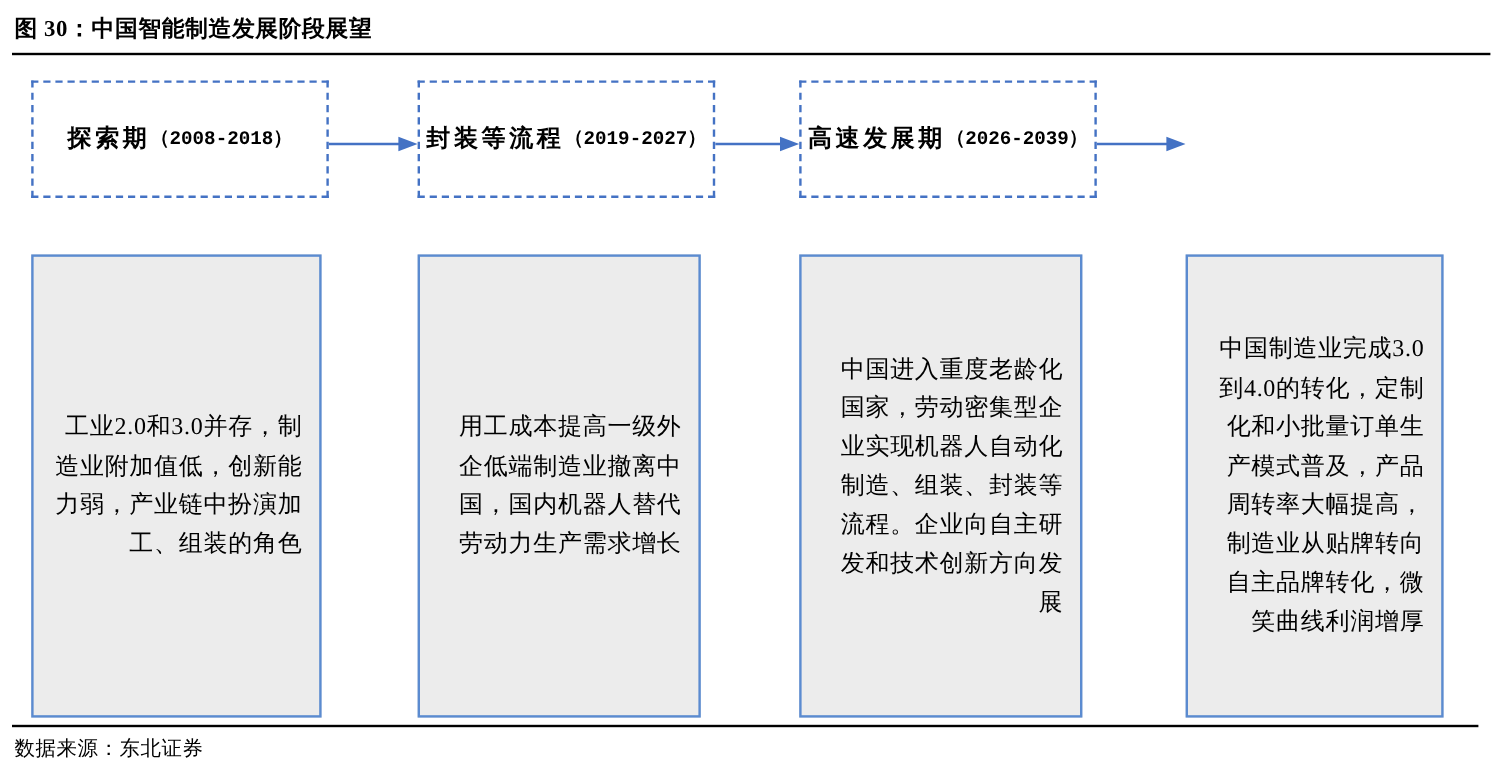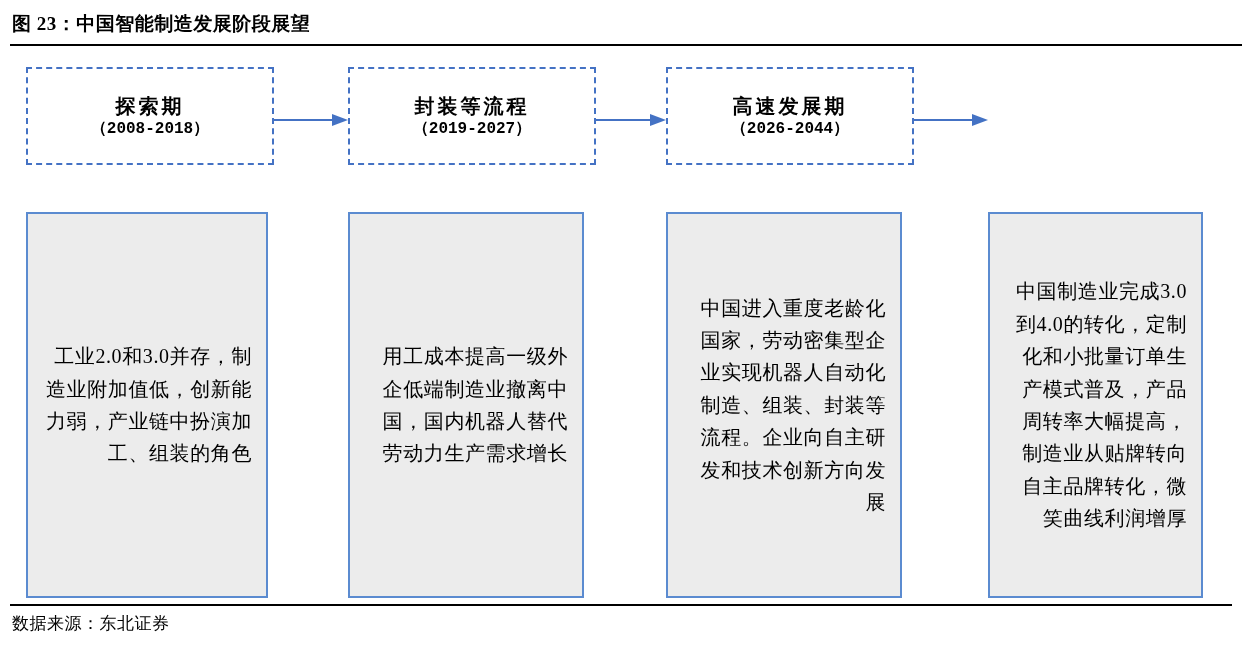--- a/index.html
+++ b/index.html
@@ -43,21 +43,21 @@
     width: 1256px;
     height: 100px;
   }
   .phase-box {
     position: absolute;
     top: 0;
     height: 98px;
     border: 2px dashed #4472c4;
     box-sizing: border-box;
     display: flex;
-    flex-direction: column;
+    flex-direction: row;
     align-items: center;
     justify-content: center;
     background: #ffffff;
   }
   .phase-name {
     font-size: 20px;
     font-weight: bold;
     letter-spacing: 3px;
     line-height: 1.25;
   }
@@ -119,21 +119,21 @@
     left: 12px;
     top: 612px;
     font-size: 17px;
     letter-spacing: 0.5px;
     white-space: nowrap;
   }
 </style>
 </head>
 <body>
 
-<div id="figure-title">图 23：中国智能制造发展阶段展望</div>
+<div id="figure-title">图 30：中国智能制造发展阶段展望</div>
 <div id="title-rule"></div>
 
 <div id="phase-row">
 
   <div class="phase-box" style="left:26px; width:248px;">
     <div class="phase-name">探索期</div>
     <div class="phase-years">（2008-2018）</div>
   </div>
 
   <div class="arrow-connector" style="left:274px; width:74px;">
@@ -150,21 +150,21 @@
 
   <div class="arrow-connector" style="left:596px; width:70px;">
     <svg width="70" height="14" viewBox="0 0 70 14">
       <line x1="0" y1="7" x2="56" y2="7" stroke="#4472c4" stroke-width="2"></line>
       <polygon points="54,1 70,7 54,13" fill="#4472c4"></polygon>
     </svg>
   </div>
 
   <div class="phase-box" style="left:666px; width:248px;">
     <div class="phase-name">高速发展期</div>
-    <div class="phase-years">（2026-2044）</div>
+    <div class="phase-years">（2026-2039）</div>
   </div>
 
   <div class="arrow-connector" style="left:914px; width:74px;">
     <svg width="74" height="14" viewBox="0 0 74 14">
       <line x1="0" y1="7" x2="60" y2="7" stroke="#4472c4" stroke-width="2"></line>
       <polygon points="58,1 74,7 58,13" fill="#4472c4"></polygon>
     </svg>
   </div>
 
 

